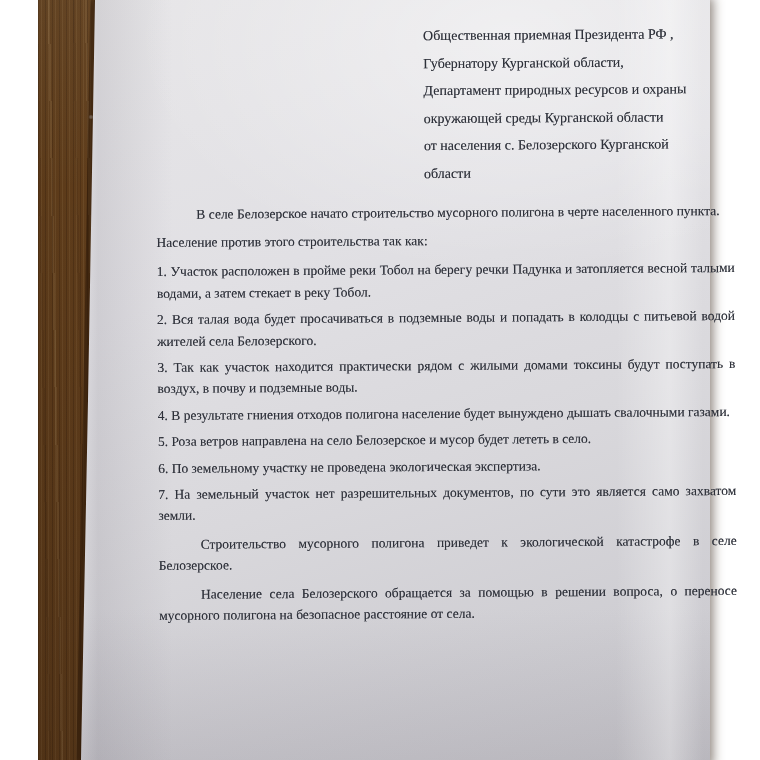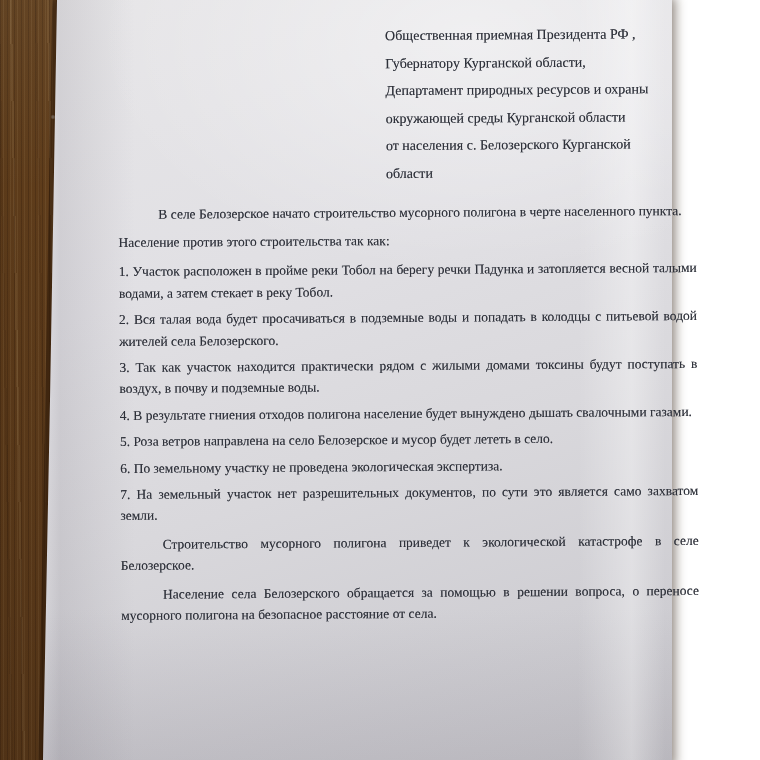--- a/index.html
+++ b/index.html
@@ -23,20 +23,21 @@
       repeating-linear-gradient(90deg,
         rgba(25,10,2,.20) 0 1px, rgba(0,0,0,0) 1px 3px,
         rgba(255,228,176,.07) 3px 4px, rgba(0,0,0,0) 4px 7px),
       repeating-linear-gradient(89deg,
         rgba(0,0,0,0) 0 11px, rgba(45,22,6,.13) 11px 13px,
         rgba(0,0,0,0) 13px 23px, rgba(255,225,170,.09) 23px 25px,
         rgba(0,0,0,0) 25px 37px),
       linear-gradient(101deg,
         #583818 0%, #64401d 18%, #6e4822 34%, #7b5227 48%,
         #8d6232 62%, #9f7340 76%, #ab7f4a 88%, #b2884f 100%);
+    margin-left: 38px;
   }
 
   
   .paper-shadow {
     position: absolute;
     inset: 0;
     clip-path: polygon(57px 0, 703px 0, 719px 240px, 729px 520px, 733px 640px, 722px 760px, 43px 760px, 50px 400px);
     background: rgba(35,18,4,.5);
     filter: blur(5px);
     transform: scale(1.013) translate(-1px, 2px);

